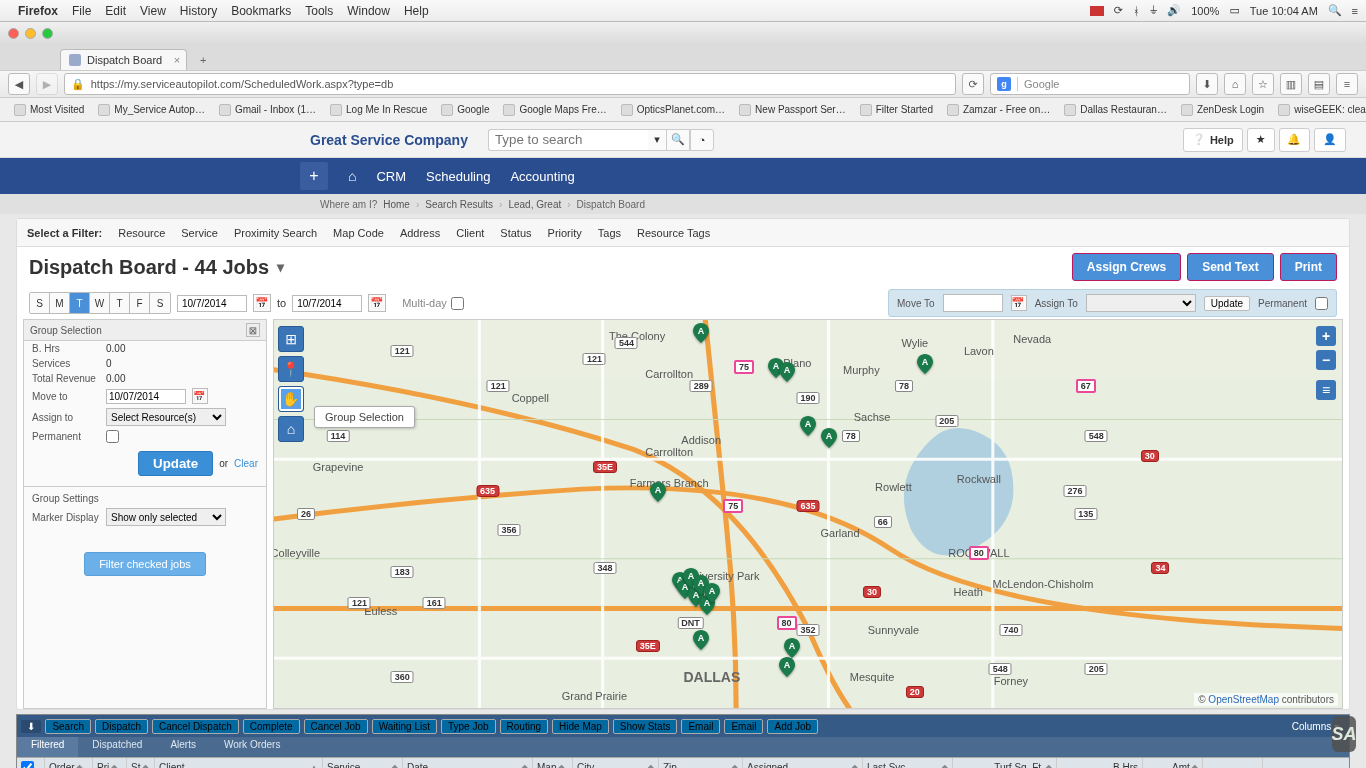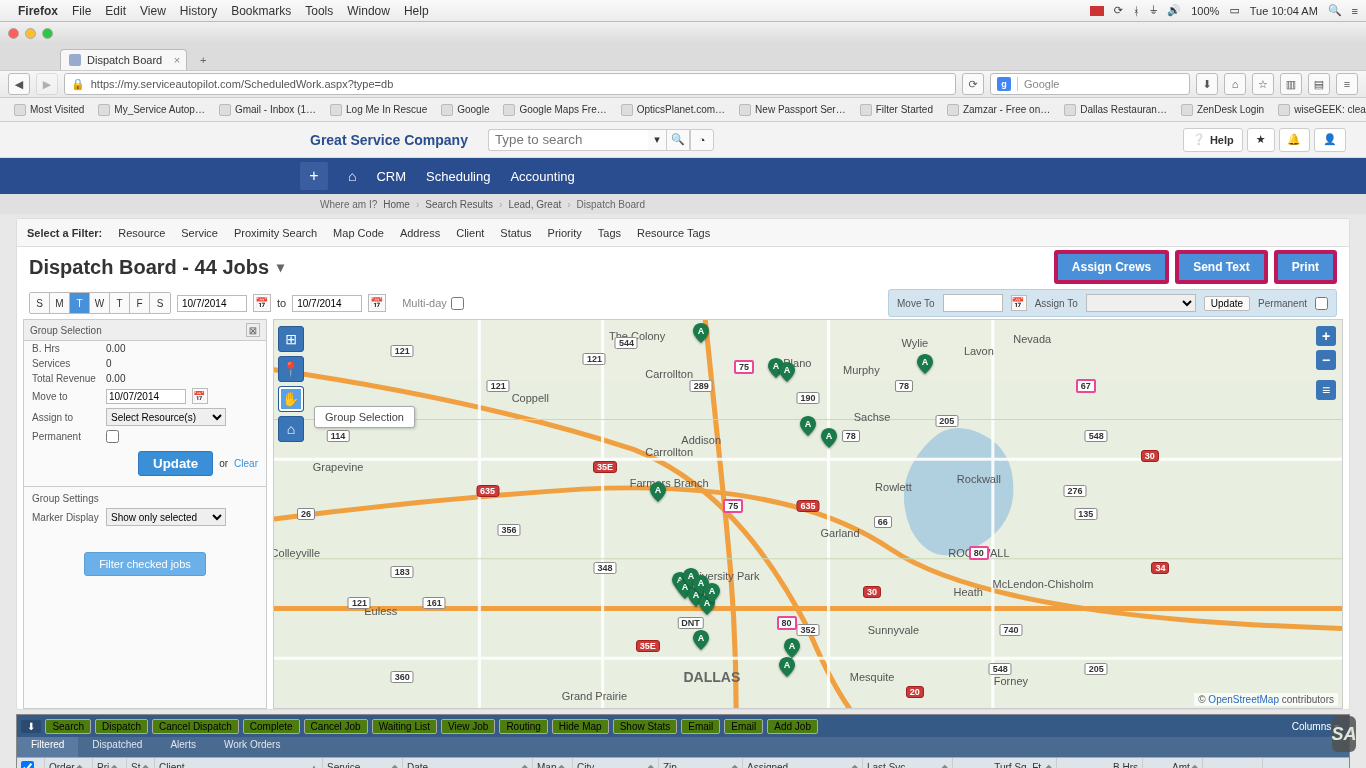--- a/index.html
+++ b/index.html
@@ -56,21 +56,21 @@
 .main { background:#fff; margin:4px 16px 0; border:1px solid #ddd; border-radius:3px; }
 
 .filterbar { height:28px; border-bottom:1px solid #ddd; display:flex; align-items:center; padding:0 10px; gap:16px; background:#f7f7f7; }
 .filterbar .lbl { font-weight:bold; }
 .filterbar a { color:#333; text-decoration:none; cursor:pointer; }
 
 .titlebar2 { height:40px; display:flex; align-items:center; padding:0 12px; }
 .titlebar2 h1 { font-size:20px; font-weight:bold; display:flex; align-items:center; gap:8px; }
 .titlebar2 h1 .chev { color:#666; font-size:14px; cursor:pointer; }
 .titlebar2 .actions { margin-left:auto; display:flex; gap:6px; }
-.bluebtn { background:#4a90d9; color:#fff; border:4px solid #be185d; border-radius:3px; padding:6px 14px; font-size:12px; cursor:pointer; font-weight:bold; }
+.bluebtn { background:#4a90d9; color:#fff; border:1px solid #be185d; border-radius:3px; padding:6px 14px; font-size:12px; cursor:pointer; font-weight:bold; }
 
 .datebar { height:32px; display:flex; align-items:center; padding:0 12px; gap:6px; }
 .daycells { display:flex; border:1px solid #bbb; border-radius:2px; overflow:hidden; }
 .daycells span { width:20px; height:20px; display:flex; align-items:center; justify-content:center; border-right:1px solid #bbb; font-size:10px; cursor:pointer; background:#fafafa; }
 .daycells span:last-child { border-right:none; }
 .daycells span.active { background:#4a90d9; color:#fff; }
 .date-in { border:1px solid #bbb; padding:2px 4px; width:70px; font-size:10px; }
 .cal-ic { width:18px; height:18px; border:1px solid #bbb; display:flex; align-items:center; justify-content:center; cursor:pointer; background:#fafafa; }
 .multi { display:flex; align-items:center; gap:4px; margin-left:10px; color:#888; }
 .assignbar-embed { margin-left:auto; background:#d5e5f0; border:1px solid #b5d0e0; border-radius:3px; padding:4px 8px; display:flex; align-items:center; gap:8px; }
@@ -110,21 +110,21 @@
 .shield { position:absolute; transform:translate(-50%,-50%); }
 .shield .box { background:#fff; border:1px solid #888; border-radius:2px; padding:0 3px; font-size:9px; font-weight:bold; color:#333; }
 .shield.interstate .box { background:#cc3a3a; color:#fff; border-color:#a02020; border-radius:3px; }
 .shield.us .box { background:#fff; border:2px solid #ec4899; }
 .citylabel { position:absolute; transform:translate(-50%,-50%); font-size:11px; color:#555; white-space:nowrap; pointer-events:none; }
 .citylabel.big { font-size:14px; font-weight:bold; color:#666; }
 
 
 .gridwrap { margin:4px 16px 0; border:1px solid #888; background:#345a85; }
 .grid-toolbar { height:22px; display:flex; align-items:center; padding:0 4px; gap:4px; background:#345a85; }
-.grid-toolbar .tbtn { background:#4d7c0f; border:1px solid #aaa; border-radius:2px; padding:1px 6px; font-size:10px; cursor:pointer; }
+.grid-toolbar .tbtn { background:#0369a1; border:1px solid #aaa; border-radius:2px; padding:1px 6px; font-size:10px; cursor:pointer; }
 .grid-toolbar .arrow { background:#2a4a70; color:#fff; border:none; }
 .grid-toolbar .columns { margin-left:auto; color:#fff; font-size:10px; cursor:pointer; padding:0 6px; }
 .grid-tabs { height:20px; display:flex; background:#4a6a90; }
 .grid-tabs .gt { padding:2px 14px; color:#dde7f0; font-size:10px; cursor:pointer; }
 .grid-tabs .gt.active { background:#5a7aa0; color:#fff; }
 .grid-head { height:20px; display:flex; background:#dde4ea; border-top:1px solid #aaa; border-bottom:1px solid #aaa; font-size:10px; color:#333; }
 .grid-head .c { padding:2px 4px; border-right:1px solid #ccc; display:flex; align-items:center; gap:2px; overflow:hidden; }
 .grid-head .c .sort { color:#888; font-size:8px; }
 .c-chk{width:28px;text-align:center}.c-ord{width:48px}.c-pri{width:34px}.c-st{width:28px}.c-client{width:168px}.c-svc{width:80px}.c-date{width:130px}.c-map{width:40px}.c-city{width:86px}.c-zip{width:84px}.c-asg{width:120px}.c-last{width:90px}.c-turf{width:104px}.c-bhrs{width:86px}.c-amt{width:60px}.c-act{width:60px}
 
@@ -649,21 +649,21 @@
 
   <div class="gridwrap">
     <div class="grid-toolbar" id="grid-toolbar">
       <button class="tbtn arrow">⬇</button>
     <button class="tbtn">Search</button>
         <button class="tbtn">Dispatch</button>
         <button class="tbtn">Cancel Dispatch</button>
         <button class="tbtn">Complete</button>
         <button class="tbtn">Cancel Job</button>
         <button class="tbtn">Waiting List</button>
-        <button class="tbtn">View Job</button>
+        <button class="tbtn">Type Job</button>
         <button class="tbtn">Routing</button>
         <button class="tbtn">Hide Map</button>
         <button class="tbtn">Show Stats</button>
         <button class="tbtn">Email</button>
         <button class="tbtn">Email</button>
         <button class="tbtn">Add Job</button>
         <div class="columns">Columns ▾</div>
       </div>
     <div class="grid-tabs" id="grid-tabs">
         <div class="gt active">Filtered</div>

